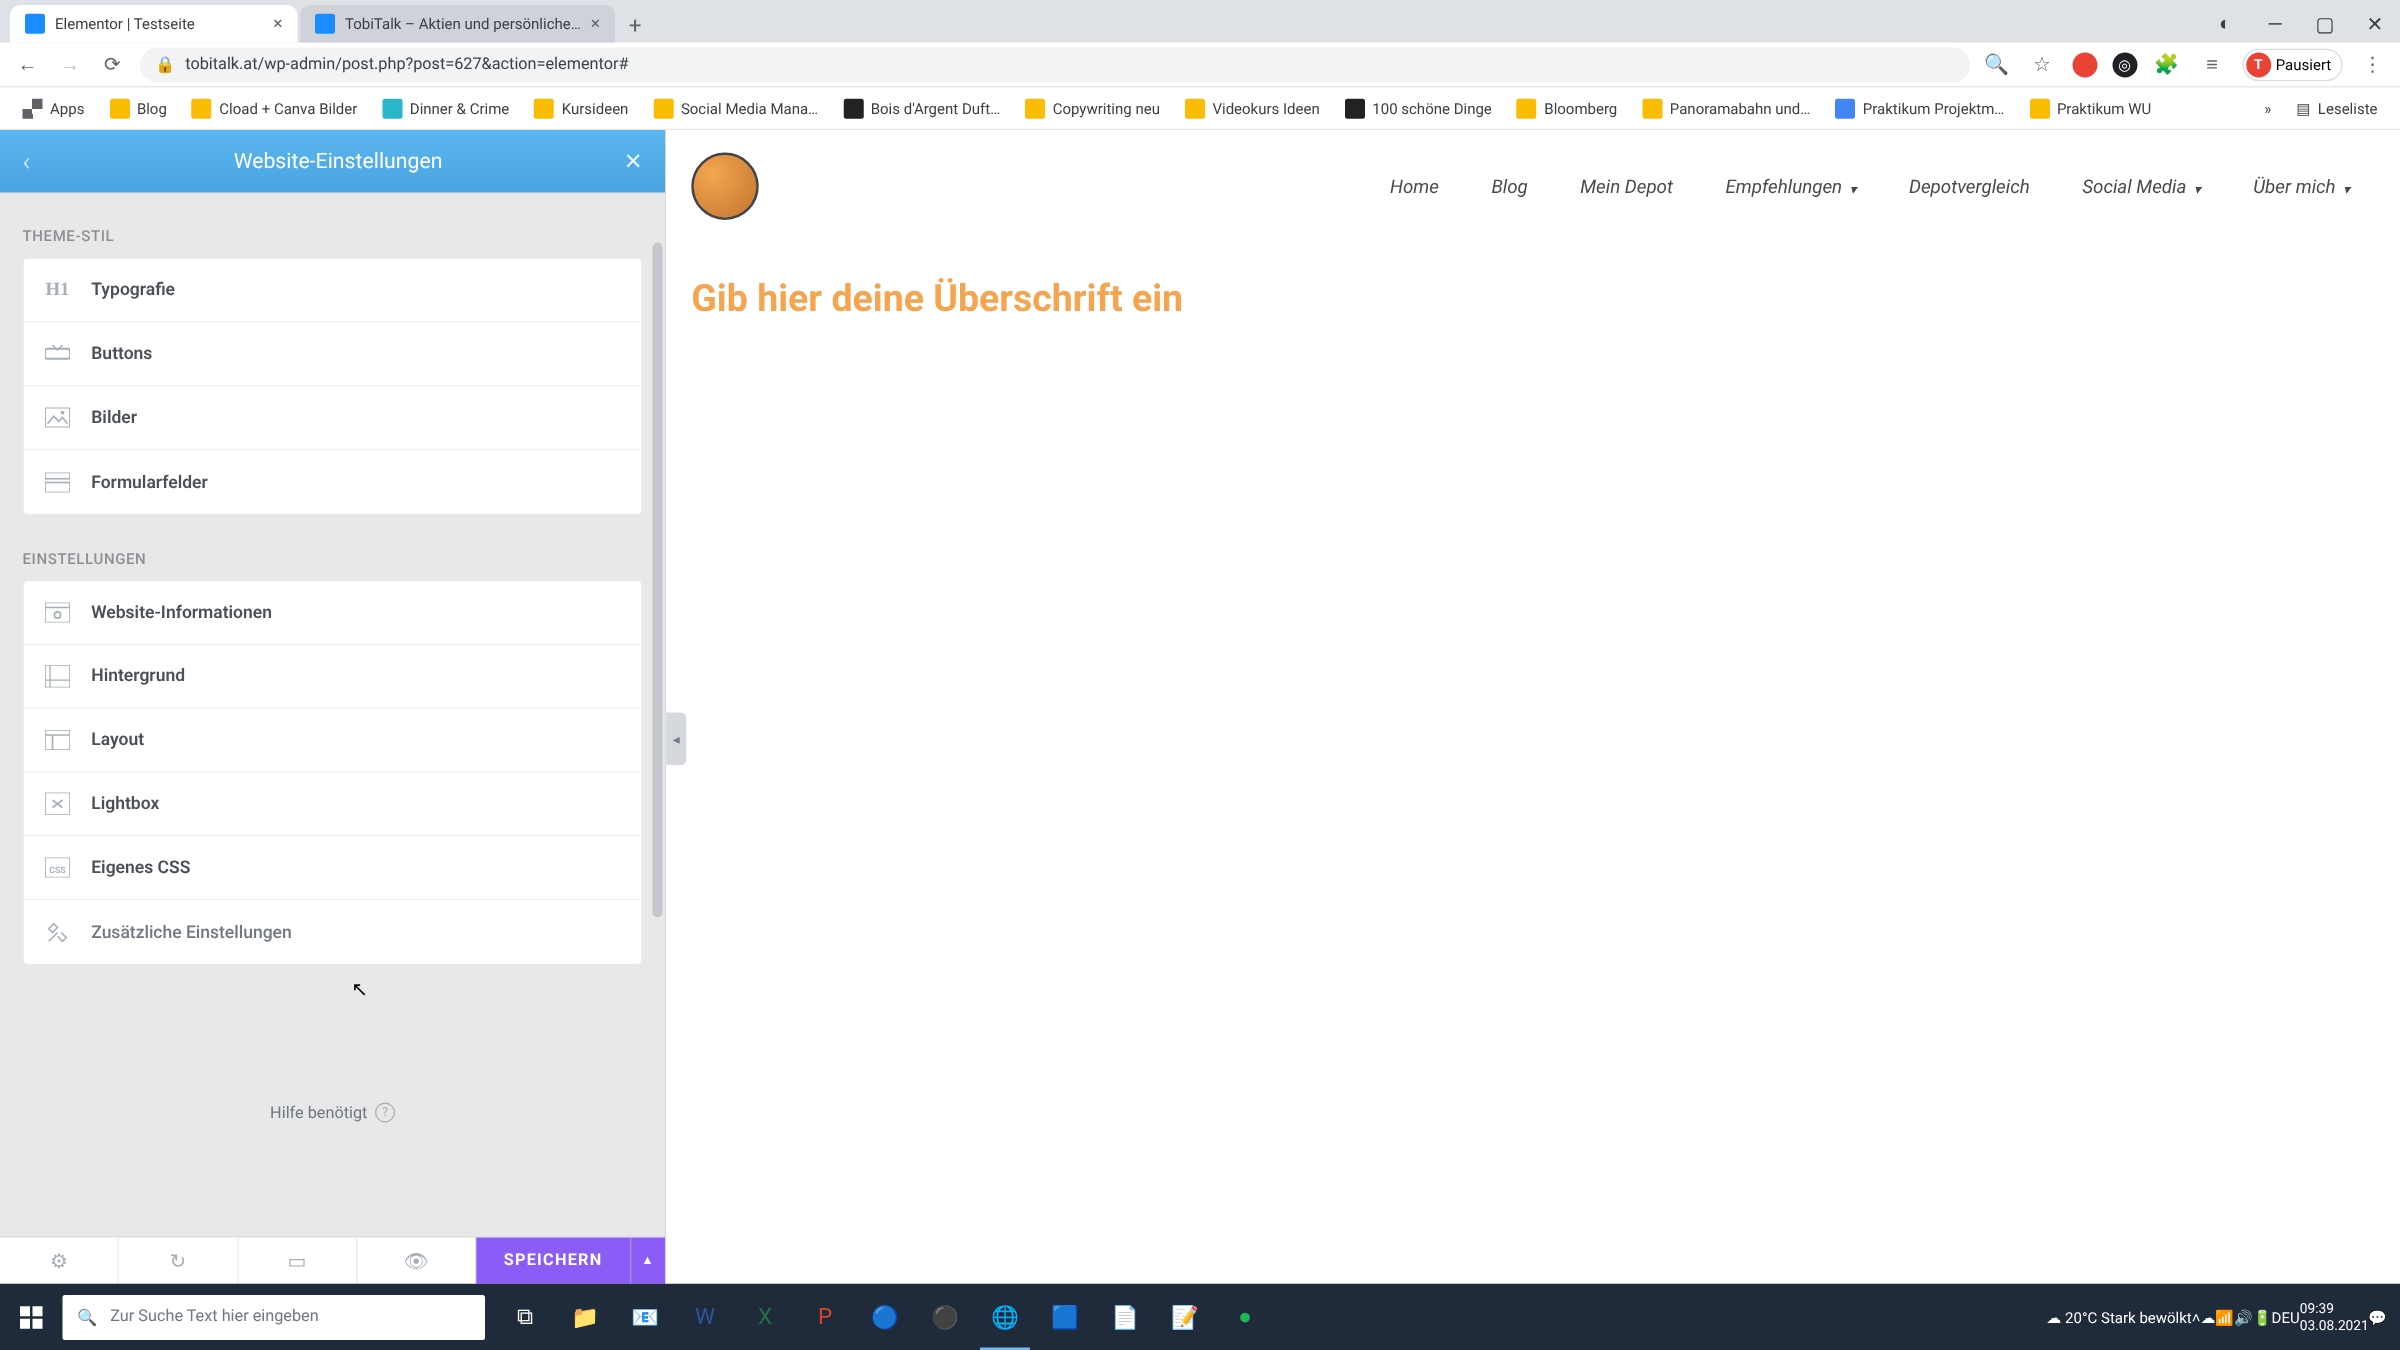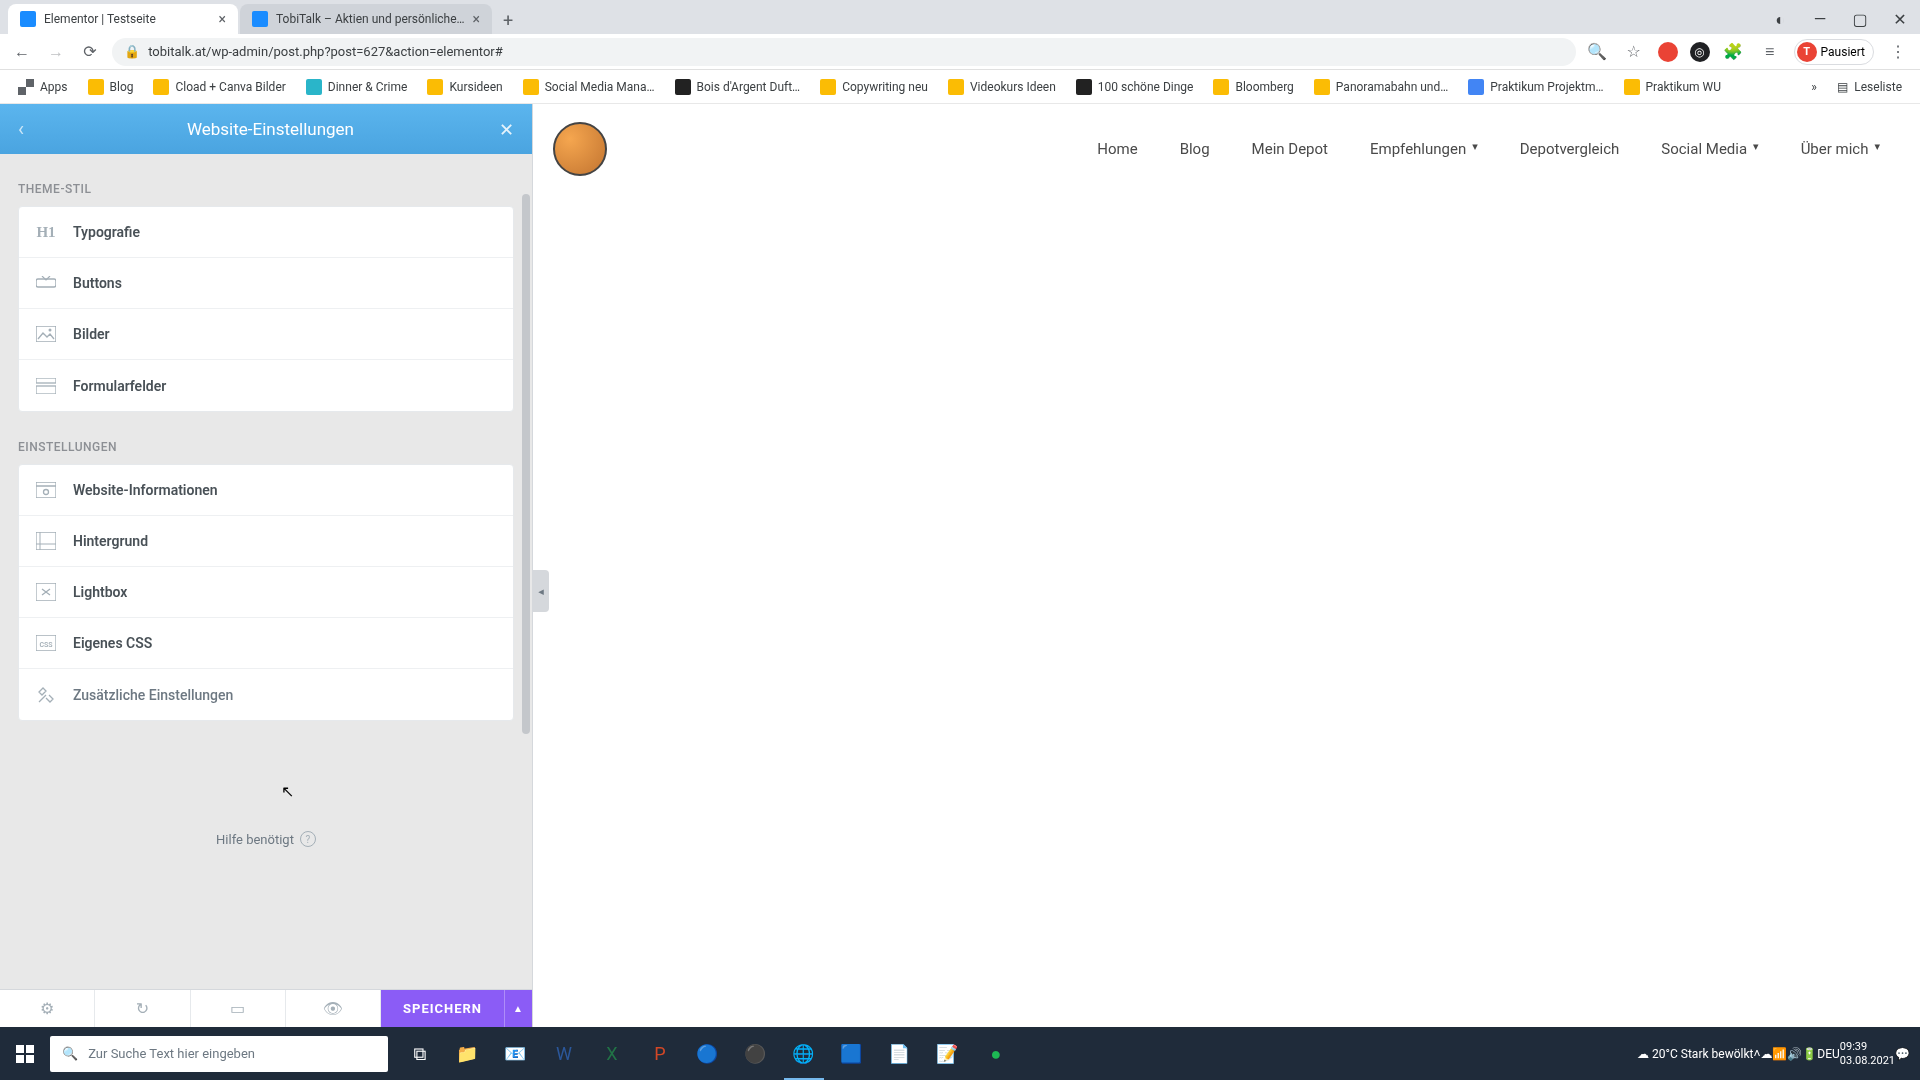--- a/index.html
+++ b/index.html
@@ -54,21 +54,21 @@
 .el-foot-btn { flex: 1; display: flex; align-items: center; justify-content: center; color: #a4afb7; font-size: 16px; height: 100%; border-right: 1px solid #e6e9ec; }
 .el-save { background: #8b5cf6; color: #fff; font-weight: 700; font-size: 13px; letter-spacing: 1px; display: flex; align-items: center; }
 .el-save .label { padding: 0 22px; }
 .el-save .caret { width: 28px; border-left: 1px solid rgba(255,255,255,0.3); height: 100%; display: flex; align-items: center; justify-content: center; font-size: 10px; }
 
 
 .preview { flex: 1; background: #fff; position: relative; }
 .preview-header { height: 90px; display: flex; align-items: center; padding: 0 40px 0 20px; }
 .logo { width: 54px; height: 54px; border-radius: 50%; background: radial-gradient(circle at 30% 30%, #f5a64f, #c27430); border: 2px solid #444; flex-shrink: 0; }
 .nav { margin-left: auto; display: flex; gap: 42px; font-size: 15px; color: #4a4a4a; }
-.nav-item { display: flex; align-items: flex-start; gap: 6px; }
+.nav-item { display: flex; align-items: flex-end; gap: 6px; font-style: italic; }
 .caret-down::after { content: "▾"; font-size: 11px; color: #4a4a4a; }
 .heading { padding: 0 0 0 20px; font-size: 30px; font-weight: 700; color: #f6a44e; margin-top: 28px; }
 
 .collapse-handle { position: absolute; left: 0; top: 466px; width: 16px; height: 42px; background: #d5d8dc; border-radius: 0 4px 4px 0; display: flex; align-items: center; justify-content: center; font-size: 11px; color: #6d7882; }
 
 .panel-scrollbar { position:absolute; right:2px; top:40px; width:8px; height:540px; background:#c4c7cb; border-radius:4px; }
 
 .cursor { position: absolute; left: 281px; top: 678px; font-size: 16px; color: #000; pointer-events:none; }
 
 
@@ -264,20 +264,30 @@
               <svg width="20" height="18" viewBox="0 0 20 18">
                 <rect x="0" y="0" width="20" height="18" rx="1" fill="none" stroke="#a4afb7" stroke-width="1.3"></rect>
                 <line x1="4" y1="0" x2="4" y2="18" stroke="#a4afb7" stroke-width="1"></line>
                 <line x1="0" y1="12" x2="20" y2="12" stroke="#a4afb7" stroke-width="1"></line>
               </svg>
             </span>
           <span>Hintergrund</span>
         </div>
         <div class="el-item">
           <span class="icon">
+              <svg width="20" height="16" viewBox="0 0 20 16">
+                <rect x="0" y="0" width="20" height="16" rx="1" fill="none" stroke="#a4afb7" stroke-width="1.3"></rect>
+                <line x1="0" y1="4" x2="20" y2="4" stroke="#a4afb7" stroke-width="1.3"></line>
+                <line x1="6" y1="4" x2="6" y2="16" stroke="#a4afb7" stroke-width="1.3"></line>
+              </svg>
+            </span>
+          <span>Layout</span>
+        </div>
+        <div class="el-item">
+          <span class="icon">
               <svg width="20" height="18" viewBox="0 0 20 18">
                 <rect x="0" y="0" width="20" height="18" rx="1" fill="none" stroke="#a4afb7" stroke-width="1.3"></rect>
                 <path d="M6 6 L14 12 M14 6 L6 12" stroke="#a4afb7" stroke-width="1.3"></path>
               </svg>
             </span>
           <span>Lightbox</span>
         </div>
         <div class="el-item">
           <span class="icon">
               <svg width="20" height="16" viewBox="0 0 20 16">
@@ -336,20 +346,21 @@
             <span>Depotvergleich</span>
           </div>
         <div class="nav-item caret-down">
             <span>Social Media</span>
           </div>
         <div class="nav-item caret-down">
             <span>Über mich</span>
           </div>
       </div>
     </div>
+    <h1 class="heading">Gib hier deine Überschrift ein</h1>
   </div>
 
   <div class="cursor">↖</div>
 </div>
 
 <div class="taskbar">
   <div class="tb-start">
       <div class="win-logo">
         <span></span>
         <span></span>

